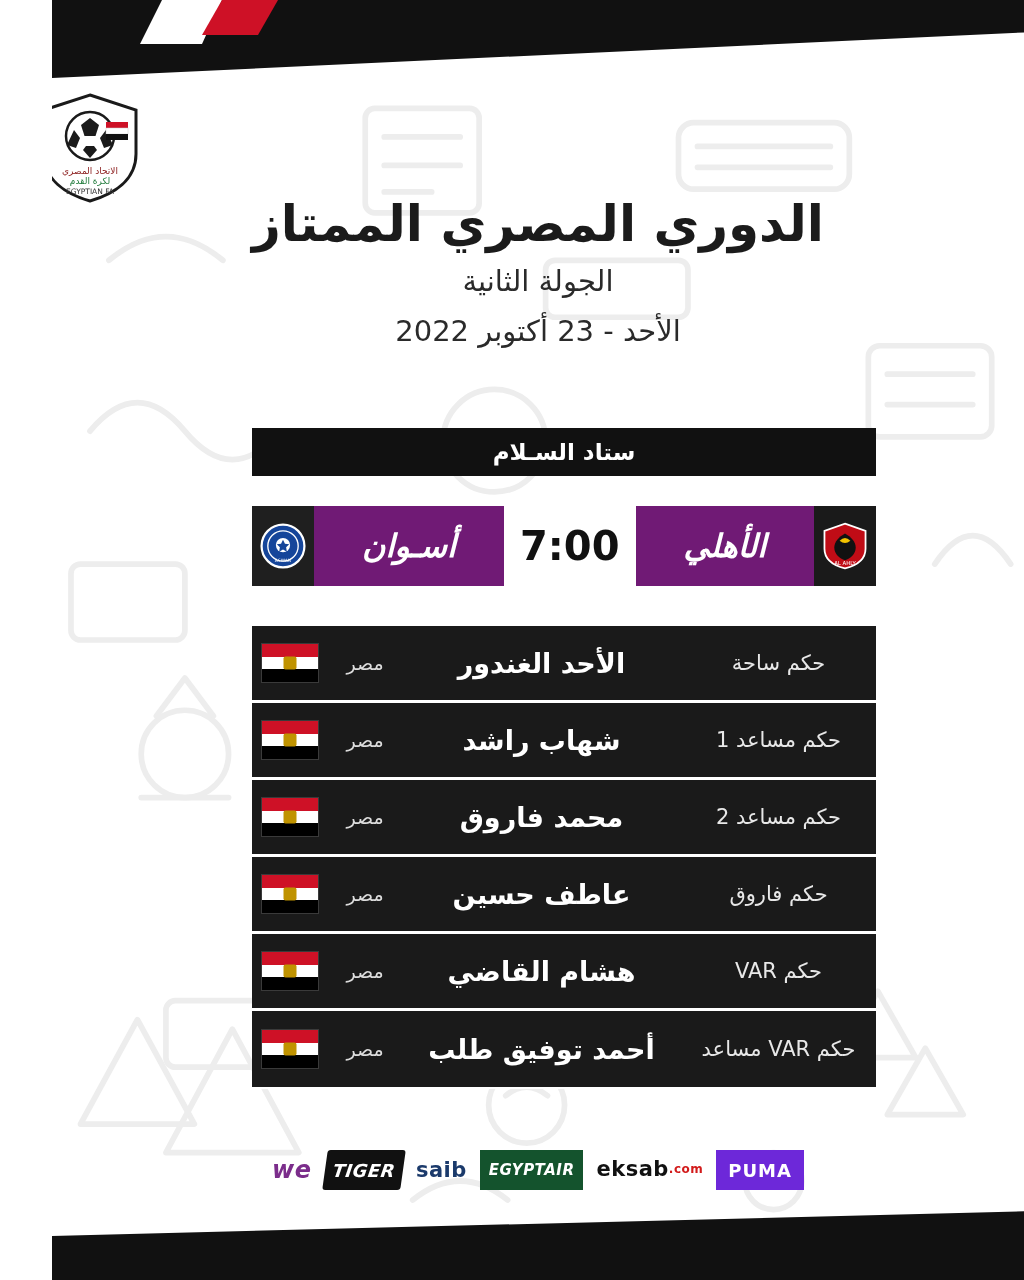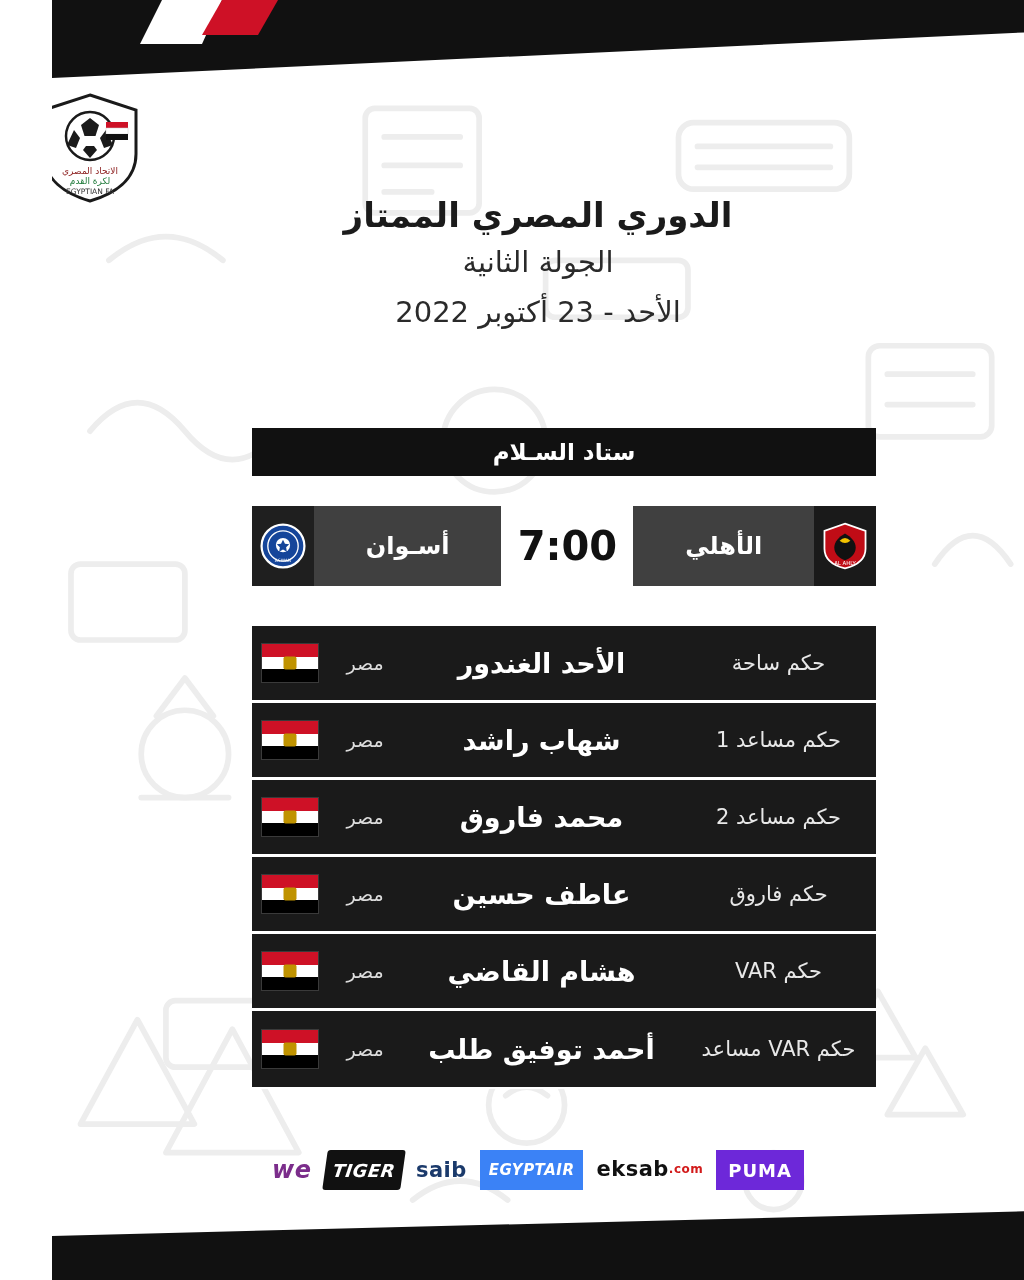--- a/index.html
+++ b/index.html
@@ -58,21 +58,21 @@
 
   
   .titles {
     position: absolute;
     top: 196px;
     left: 0; right: 0;
     z-index: 4;
     text-align: center;
   }
   .title-main {
-    font-size: 34px;
+    font-size: 50px;
     font-weight: 700;
     color: #1b1b1b;
     letter-spacing: 0px;
     line-height: 1.15;
   }
   .title-round {
     margin-top: 10px;
     font-size: 29px;
     font-weight: 400;
     color: #2a2a2a;
@@ -119,28 +119,29 @@
     width: 62px;
     background: #1f1f1f;
     display: flex;
     align-items: center;
     justify-content: center;
     flex: 0 0 62px;
   }
   .team-badge.home { background: #1a1a1a; }
   .team-name {
     flex: 1 1 auto;
-    background: #404040;
+    background: #701a75;
     color: #ffffff;
     display: flex;
     align-items: center;
     justify-content: center;
-    font-size: 24px;
+    font-size: 32px;
     font-weight: 700;
     letter-spacing: 1px;
+    font-style: italic;
   }
   .match-time {
     flex: 0 0 132px;
     background: #ffffff;
     color: #111111;
     display: flex;
     align-items: center;
     justify-content: center;
     font-size: 40px;
     font-weight: 700;
@@ -241,21 +242,21 @@
     letter-spacing: 0.5px;
   }
   .sp-we { color: #7b2d8b; font-size: 24px; font-style: italic; }
   .sp-tiger {
     background: #111; color: #fff; padding: 3px 8px;
     font-style: italic; font-size: 18px; transform: skewX(-8deg);
     border-radius: 3px;
   }
   .sp-saib { color: #1b3a6b; font-size: 21px; font-weight: 700; }
   .sp-egyptair {
-    background: #3b82f6; color: #fff; padding: 5px 9px;
+    background: #14532d; color: #fff; padding: 5px 9px;
     font-size: 15px; font-style: italic; font-weight: 700;
   }
   .sp-eksab { color: #111; font-size: 21px; font-weight: 700; line-height: 0.95; }
   .sp-eksab small { display: block; font-size: 12px; color: #d21b1b; }
   .sp-puma {
     background: #6d28d9; color: #fff; padding: 6px 12px;
     font-size: 18px; font-weight: 700; letter-spacing: 1px;
   }
 </style>
 </head>

